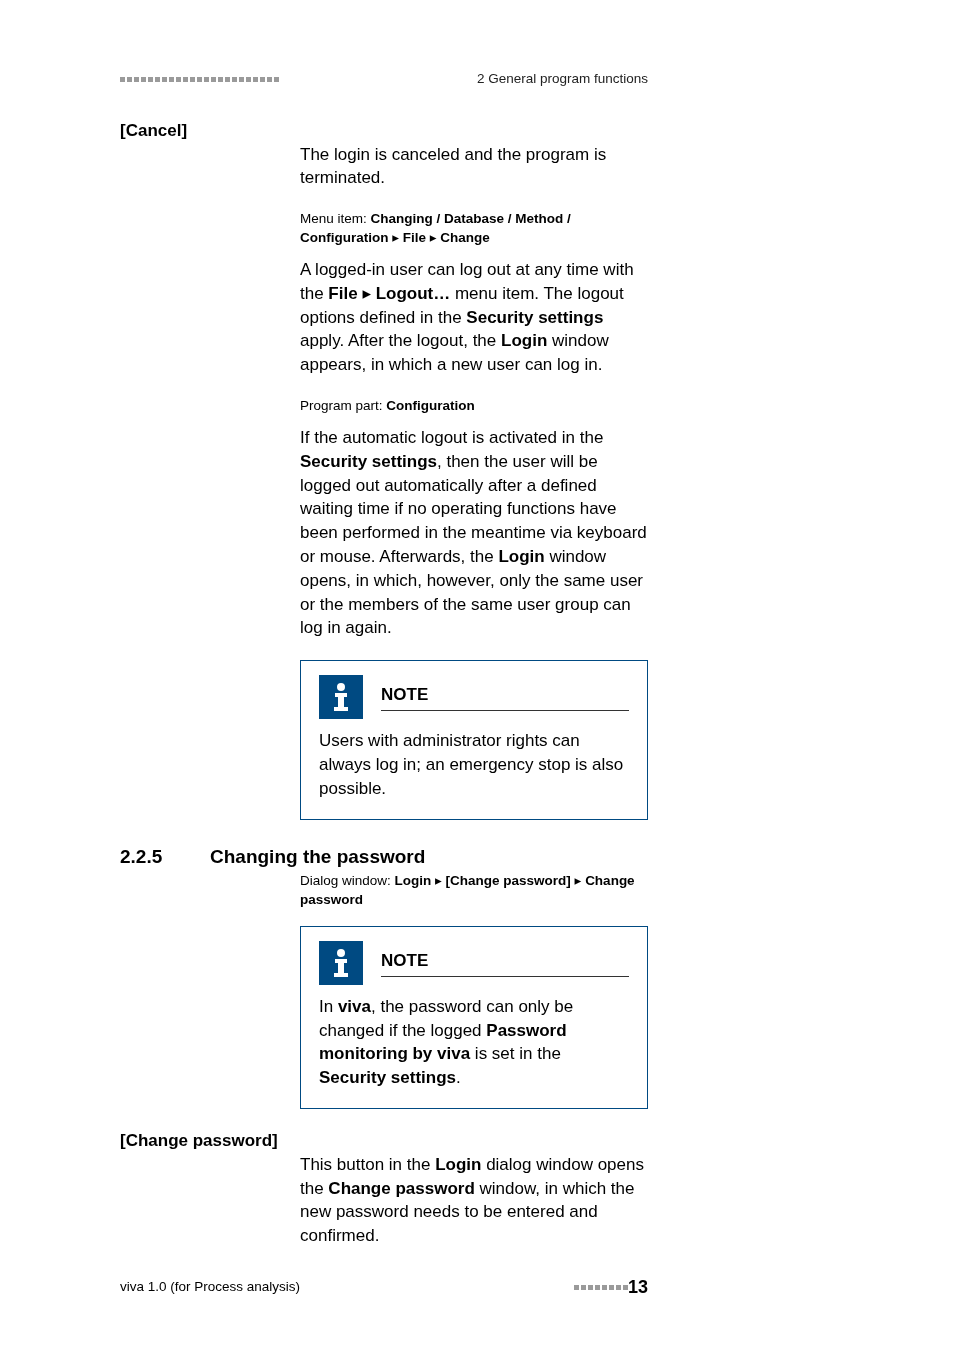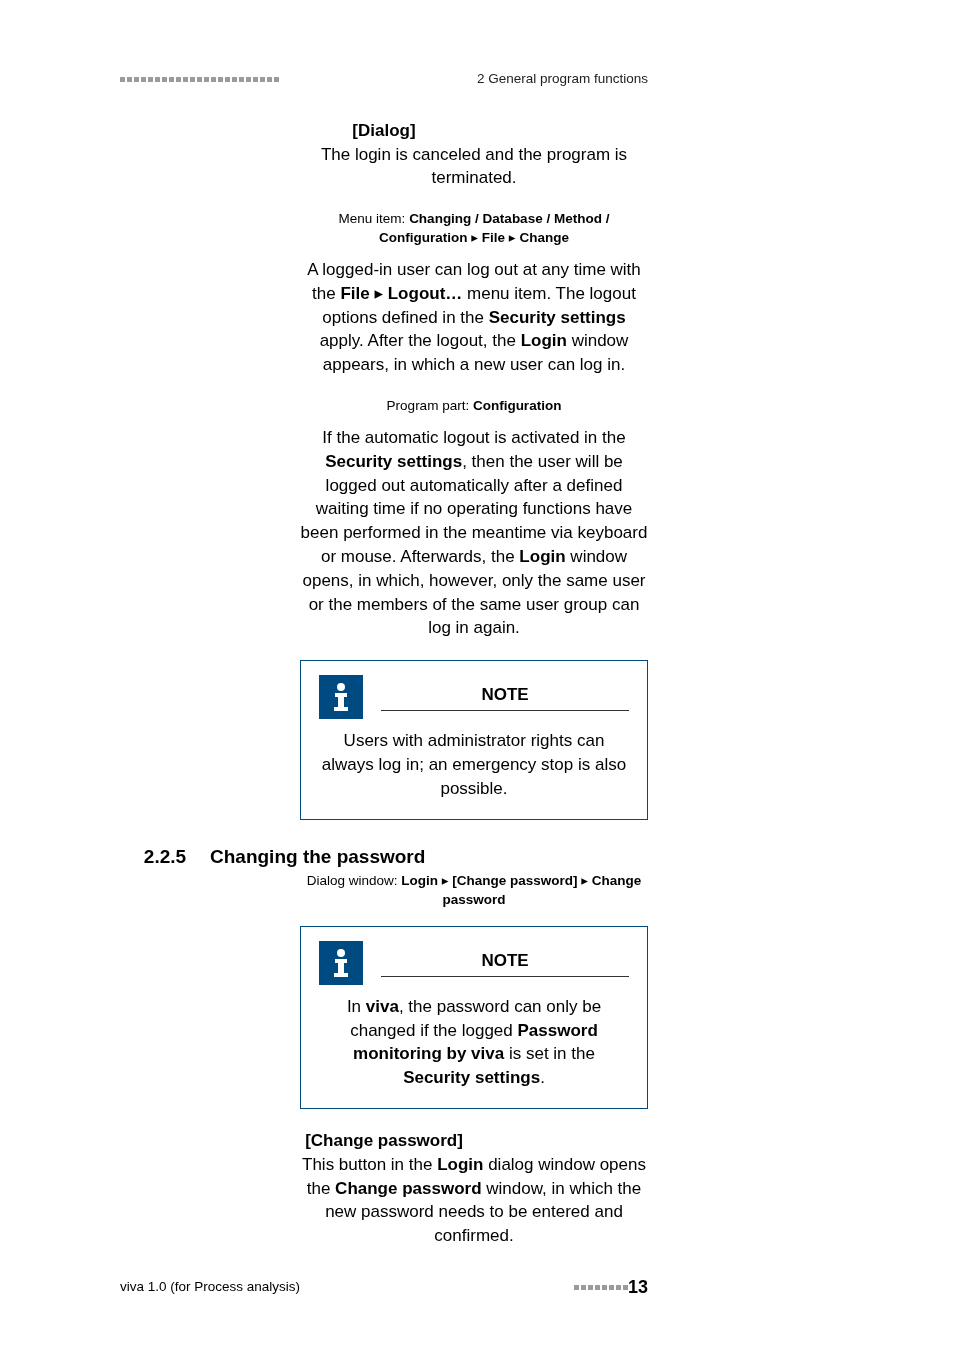--- a/index.html
+++ b/index.html
@@ -11,21 +11,20 @@
     color: #000;
     font-size: 17px;
     line-height: 1.4;
   }
   .page {
     box-sizing: border-box;
     width: 768px;
     min-height: 1350px;
     padding: 70px 120px 40px 120px;
     position: relative;
-    text-align: center;
   }
   .top-row {
     display: flex;
     justify-content: space-between;
     align-items: center;
     margin-bottom: 30px;
   }
   .ticks {
     display: flex;
     gap: 2px;
@@ -170,21 +169,21 @@
         <span></span>
         <span></span>
         <span></span>
         <span></span>
         <span></span>
         <span></span>
     </div>
     <div class="chapter-label">2 General program functions</div>
   </div>
 
-  <div class="subhead-bold">[Dialog]</div>
+  <div class="subhead-bold">[Cancel]</div>
   <div class="body-block">The login is canceled and the program is terminated.</div>
 
   <div class="meta-line">
     <span>Menu item: </span><b>Changing / Database / Method / Configuration</b><span> ▸ </span><b>File</b><span> ▸ </span><b>Change</b>
   </div>
   <div class="body-block">
     <span>A logged-in user can log out at any time with the </span><b>File</b><span> ▸ </span><b>Logout…</b><span> menu item. The logout options defined in the </span><b>Security settings</b><span> apply. After the logout, the </span><b>Login</b><span> window appears, in which a new user can log in.</span>
   </div>
 
   <div class="meta-line">

